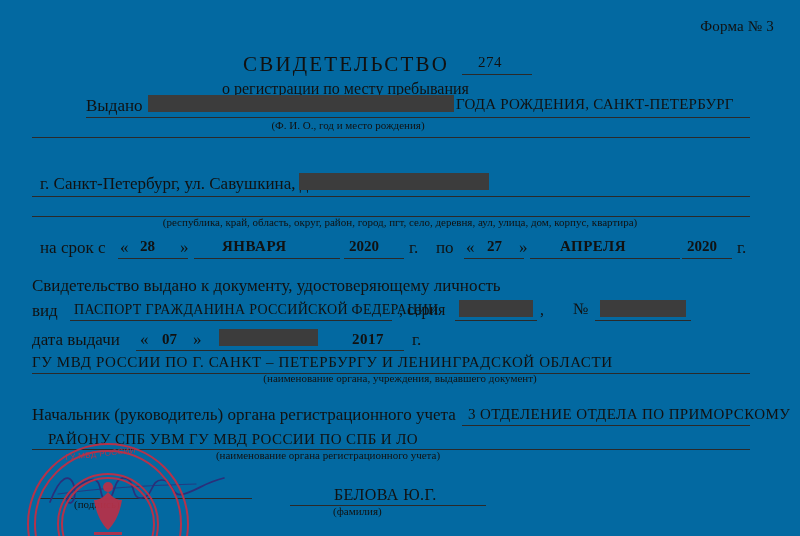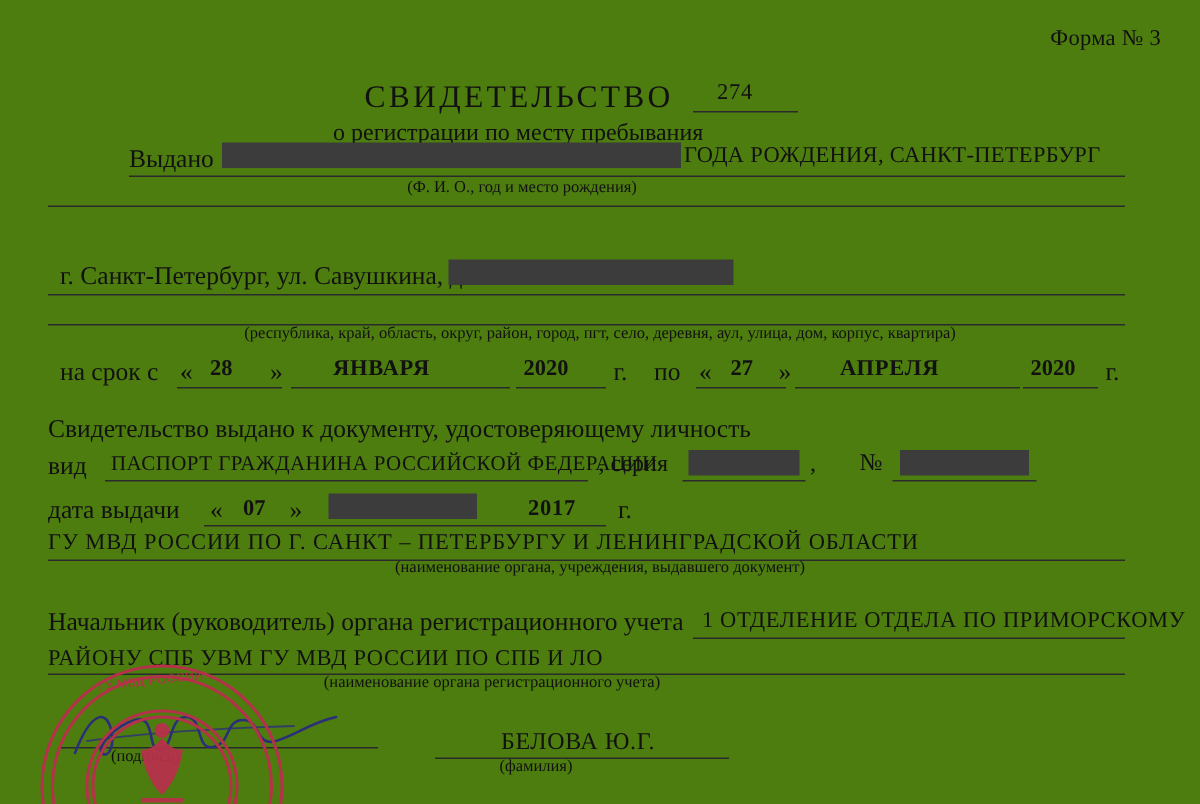--- a/index.html
+++ b/index.html
@@ -8,21 +8,21 @@
     background: #ffffff;
   }
   body {
     font-family: "Liberation Serif", serif;
     color: #111111;
   }
   #page {
     position: relative;
     width: 800px;
     height: 536px;
-    background: #4d7c0f;
+    background: #0369a1;
     overflow: hidden;
   }
 
   .abs { position: absolute; }
 
   .form-no {
     top: 18px;
     right: 26px;
     font-size: 15px;
     letter-spacing: 0.2px;
@@ -176,21 +176,21 @@
   .date-g { top: 330px; left: 412px; font-size: 17px; }
   .ul-10 { top: 350px; left: 136px; width: 268px; }
 
   .organ-1 { top: 354px; left: 32px; font-size: 15px; letter-spacing: 0.6px; }
   .ul-11 { top: 373px; left: 32px; width: 718px; }
   .caption-organ { top: 372px; left: 0; width: 800px; text-align: center; font-size: 11px; }
 
   .chief-label { top: 405px; left: 32px; font-size: 17px; }
   .chief-val-1 { top: 406px; left: 468px; font-size: 15px; letter-spacing: 0.4px; }
   .ul-12 { top: 425px; left: 462px; width: 288px; }
-  .chief-val-2 { top: 431px; left: 32px; font-size: 15px; letter-spacing: 0.4px; }
+  .chief-val-2 { top: 431px; left: 48px; font-size: 15px; letter-spacing: 0.4px; }
   .ul-13 { top: 449px; left: 32px; width: 718px; }
   .caption-chief { top: 449px; left: 0; width: 656px; text-align: center; font-size: 11px; }
 
   .ul-14 { top: 498px; left: 40px; width: 212px; }
   .caption-podpis { top: 498px; left: 74px; font-size: 11px; }
   .fam-value { top: 486px; left: 334px; font-size: 16px; letter-spacing: 0.4px; }
   .ul-15 { top: 505px; left: 290px; width: 196px; }
   .caption-fam { top: 505px; left: 333px; font-size: 11px; }
 
   
@@ -279,21 +279,21 @@
   <div class="abs redact redact-month"></div>
   <div class="abs date-year">2017</div>
   <div class="abs date-g">г.</div>
   <div class="abs u-line ul-10"></div>
 
   <div class="abs organ-1">ГУ  МВД  РОССИИ  ПО  Г. САНКТ – ПЕТЕРБУРГУ  И  ЛЕНИНГРАДСКОЙ ОБЛАСТИ</div>
   <div class="abs u-line ul-11"></div>
   <div class="abs caption-organ">(наименование органа, учреждения, выдавшего документ)</div>
 
   <div class="abs chief-label">Начальник (руководитель) органа регистрационного учета</div>
-  <div class="abs chief-val-1">1 ОТДЕЛЕНИЕ ОТДЕЛА  ПО ПРИМОРСКОМУ</div>
+  <div class="abs chief-val-1">3 ОТДЕЛЕНИЕ ОТДЕЛА  ПО ПРИМОРСКОМУ</div>
   <div class="abs u-line ul-12"></div>
   <div class="abs chief-val-2">РАЙОНУ СПБ УВМ  ГУ  МВД РОССИИ  ПО СПБ  И  ЛО</div>
   <div class="abs u-line ul-13"></div>
   <div class="abs caption-chief">(наименование органа регистрационного учета)</div>
 
   <div class="abs u-line ul-14"></div>
   <div class="abs caption-podpis">(подпись)</div>
   <div class="abs fam-value">БЕЛОВА Ю.Г.</div>
   <div class="abs u-line ul-15"></div>
   <div class="abs caption-fam">(фамилия)</div>

